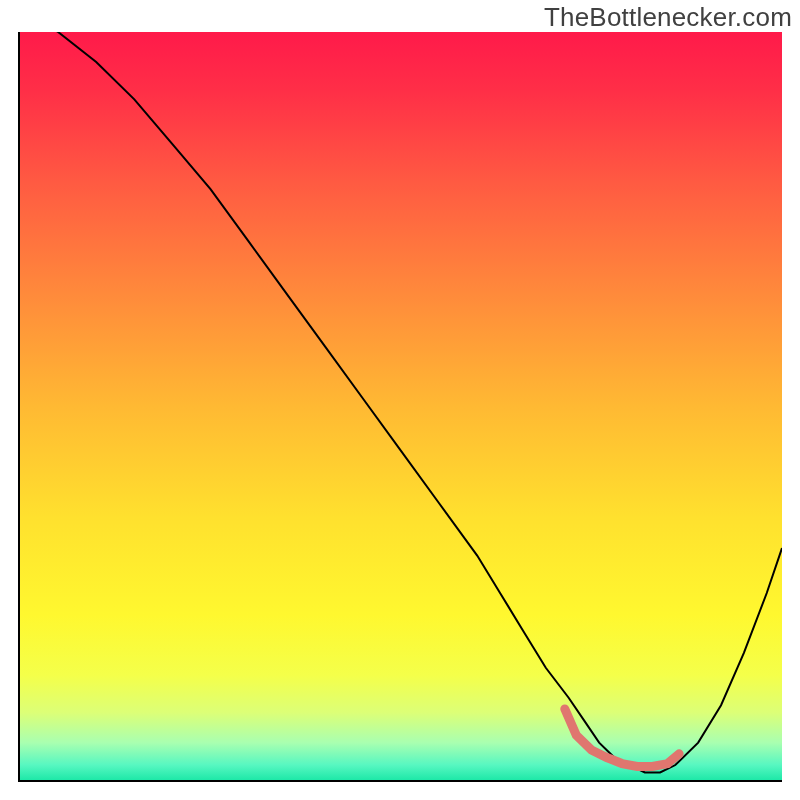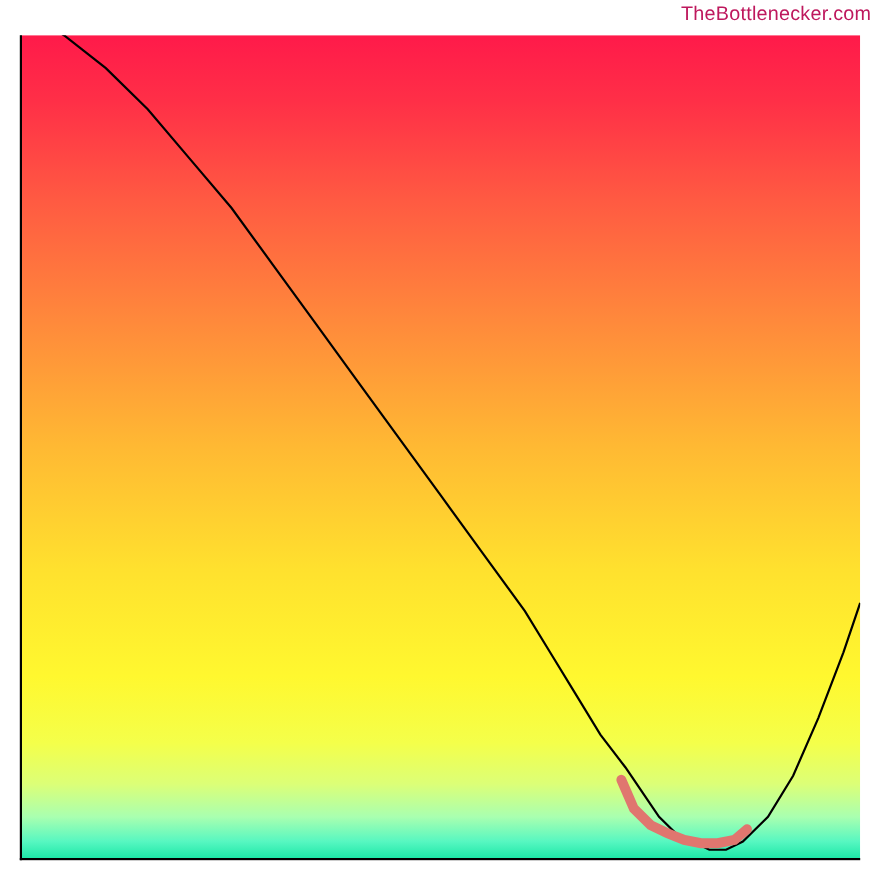--- a/index.html
+++ b/index.html
@@ -12,22 +12,22 @@
   }
   .chart-container {
     position: relative;
     width: 800px;
     height: 800px;
   }
   .watermark {
     position: absolute;
     top: 2px;
     right: 8px;
-    font-size: 18px;
-    color: #be185d;
+    font-size: 26px;
+    color: #404040;
     font-weight: normal;
     z-index: 10;
     letter-spacing: 0.2px;
   }
   .plot-area {
     position: absolute;
     left: 18px;
     top: 32px;
     width: 764px;
     height: 750px;

